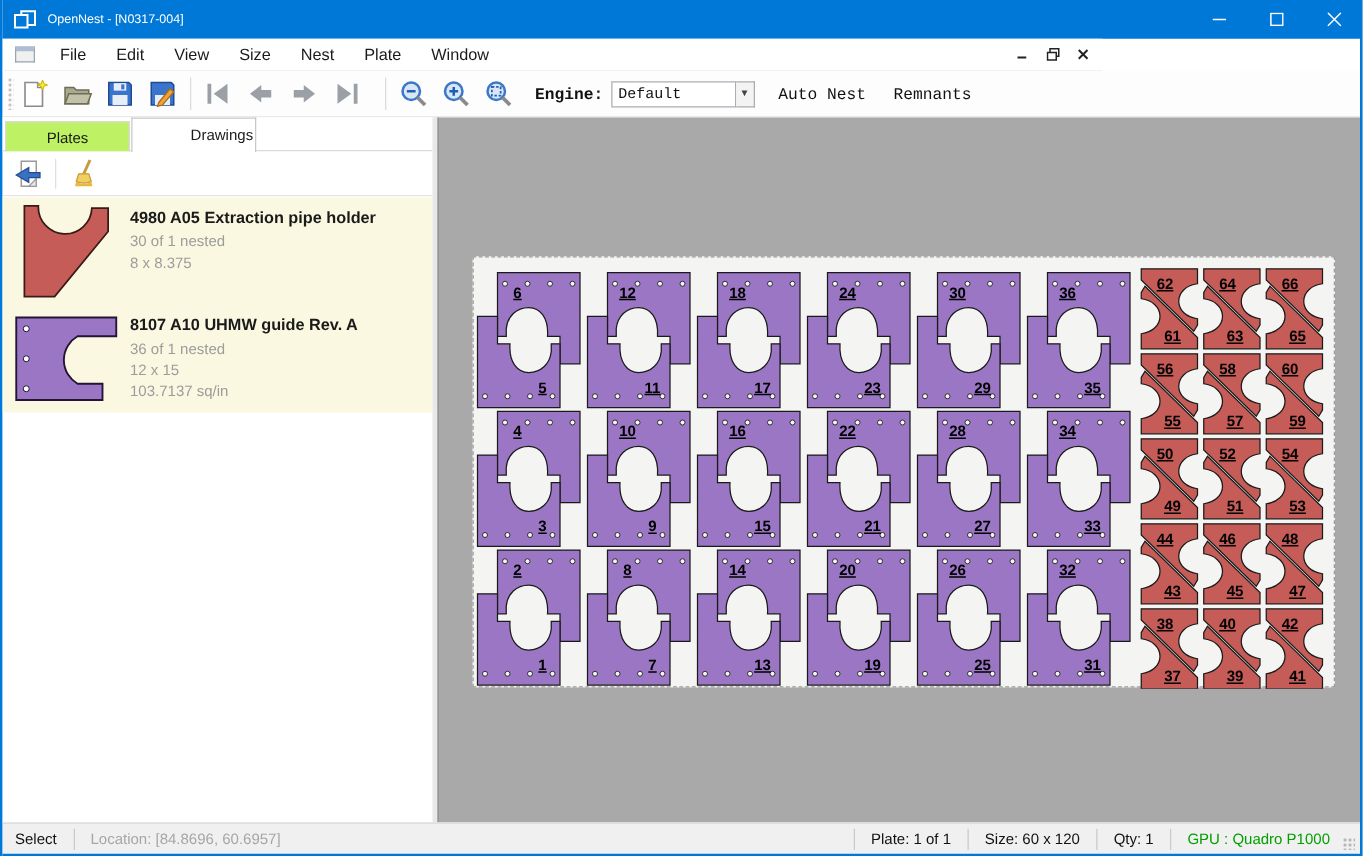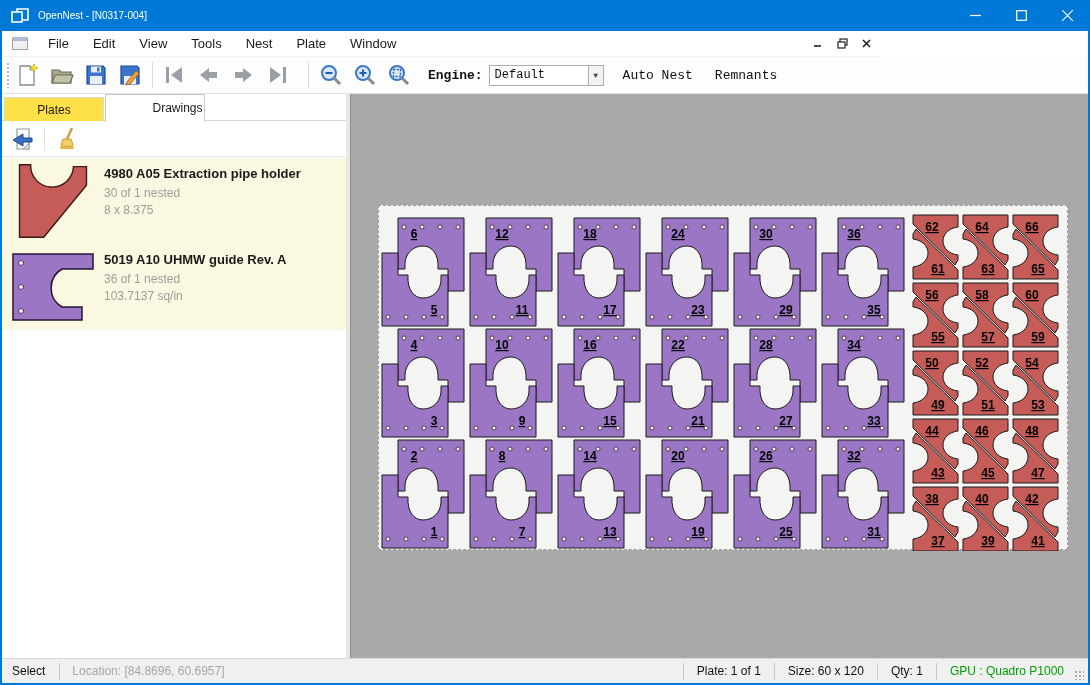--- a/index.html
+++ b/index.html
@@ -25,21 +25,21 @@
   .grip { width:5px; height:26px; margin-left:4px; background-image:radial-gradient(#b9b9b9 1px, transparent 1.2px); background-size:4px 4px; }
   .tb-btn { width:34px; height:30px; display:flex; align-items:center; justify-content:center; }
   .tb-sep { width:1px; height:26px; background:#dcdcdc; margin:0 5px; }
   .engine-label { font-size:13px; font-weight:bold; color:#111; margin:0 6px 0 12px; }
   .engine-combo { width:100px; height:21px; background:#ffffff; border:1px solid #abadb3; font-size:12px; color:#111; display:flex; align-items:center; padding-left:5px; }
   .combo-arrow { width:15px; height:21px; border:1px solid #abadb3; border-left:none; background:#f3f3f3; display:flex; align-items:center; justify-content:center; font-size:8px; color:#444; }
   .tb-text-btn { font-size:13px; color:#111; padding:0 11px; height:30px; display:flex; align-items:center; }
   
   .left-panel { position:absolute; left:0; top:94px; width:344px; height:564px; background:#ffffff; }
   .tabstrip { position:absolute; left:0; top:0; width:344px; height:27px; border-bottom:1px solid #d9d9d9; background:#ffffff; }
-  .tab { position:absolute; top:3px; height:24px; display:flex; align-items:center; justify-content:center; font-size:12px; color:#1a1a1a; border:1px solid #d9d9d9; border-bottom:none; background:#fde047; }
+  .tab { position:absolute; top:3px; height:24px; display:flex; align-items:center; justify-content:center; font-size:12px; color:#1a1a1a; border:1px solid #d9d9d9; border-bottom:none; background:#bef264; }
   .tab.active { top:0; height:28px; background:#ffffff; border:1px solid #c8c8c8; border-bottom:1px solid #ffffff; z-index:2; }
   .panel-toolbar { position:absolute; left:0; top:28px; width:344px; height:35px; border-bottom:1px solid #e5e5e5; display:flex; align-items:center; }
   .pt-btn { width:34px; height:30px; margin-left:4px; display:flex; align-items:center; justify-content:center; }
   .pt-sep { width:1px; height:24px; background:#e0e0e0; margin:0 4px; }
   .drawing-item { position:absolute; left:0; width:344px; height:86px; background:#FBF8E1; display:flex; }
   .thumb-box { width:102px; display:flex; align-items:center; justify-content:center; }
   .item-text { padding-top:8px; }
   .item-title { font-size:13px; font-weight:bold; color:#1a1a1a; margin-bottom:4px; }
   .item-line { font-size:12px; color:#9c9c9c; line-height:17px; }
   
@@ -87,21 +87,21 @@
           </svg>
       </div>
     </div>
   </div>
 
   <div class="menubar">
     <div class="mdi-icon"></div>
     <div class="menu-item" style="margin-left:8px;">File</div>
     <div class="menu-item">Edit</div>
     <div class="menu-item">View</div>
-    <div class="menu-item">Tools</div>
+    <div class="menu-item">Size</div>
     <div class="menu-item">Nest</div>
     <div class="menu-item">Plate</div>
     <div class="menu-item">Window</div>
     <div class="mdi-btns">
       <div class="mdi-btn">
         <svg width="10" height="10" viewBox="0 0 10 10">
             <line x1="1" y1="8" x2="8" y2="8" stroke="#222" stroke-width="1.6"></line>
           </svg>
       </div>
       <div class="mdi-btn">
@@ -246,22 +246,23 @@
     <div class="drawing-item" style="top:150px;">
       <div class="thumb-box">
         <svg width="86" height="72" viewBox="0 0 86 72">
           <path d="M3,3 L83,3 L83,18 L52,18 A22,22 0 0 0 52,56 L72,56 L72,69 L3,69 Z" fill="#9A76C5" stroke="#241436" stroke-width="1.5"></path>
           <circle cx="11" cy="12" r="2.4" fill="#fff" stroke="#241436" stroke-width="0.8"></circle>
           <circle cx="11" cy="36" r="2.4" fill="#fff" stroke="#241436" stroke-width="0.8"></circle>
           <circle cx="11" cy="60" r="2.4" fill="#fff" stroke="#241436" stroke-width="0.8"></circle>
         </svg>
       </div>
       <div class="item-text">
-        <div class="item-title">5019 A10 UHMW guide Rev. A</div>
+        <div class="item-title">8107 A10 UHMW guide Rev. A</div>
         <div class="item-line">36 of 1 nested</div>
+        <div class="item-line">12 x 15</div>
         <div class="item-line">103.7137 sq/in</div>
       </div>
     </div>
   </div>
 
   <div class="splitter"></div>
 
   <div class="canvas">
     <div class="plate">
       <svg id="nest-svg" width="690" height="345" viewBox="0 0 690 345">

